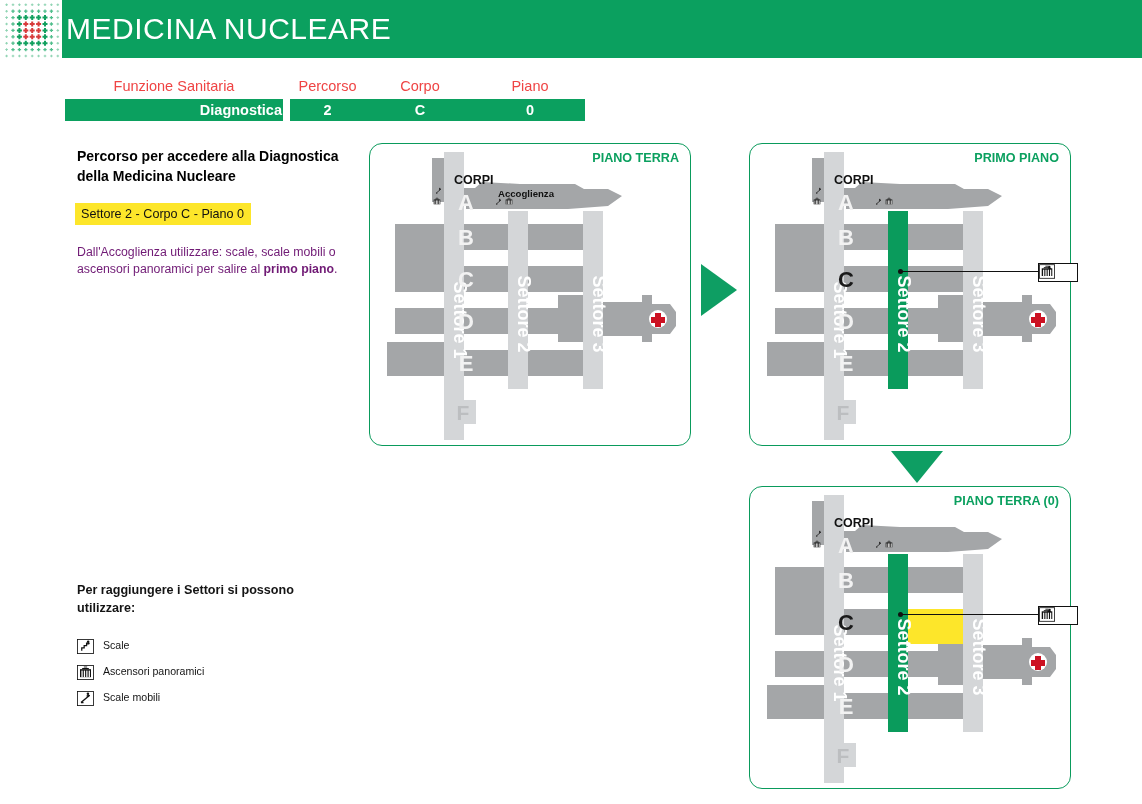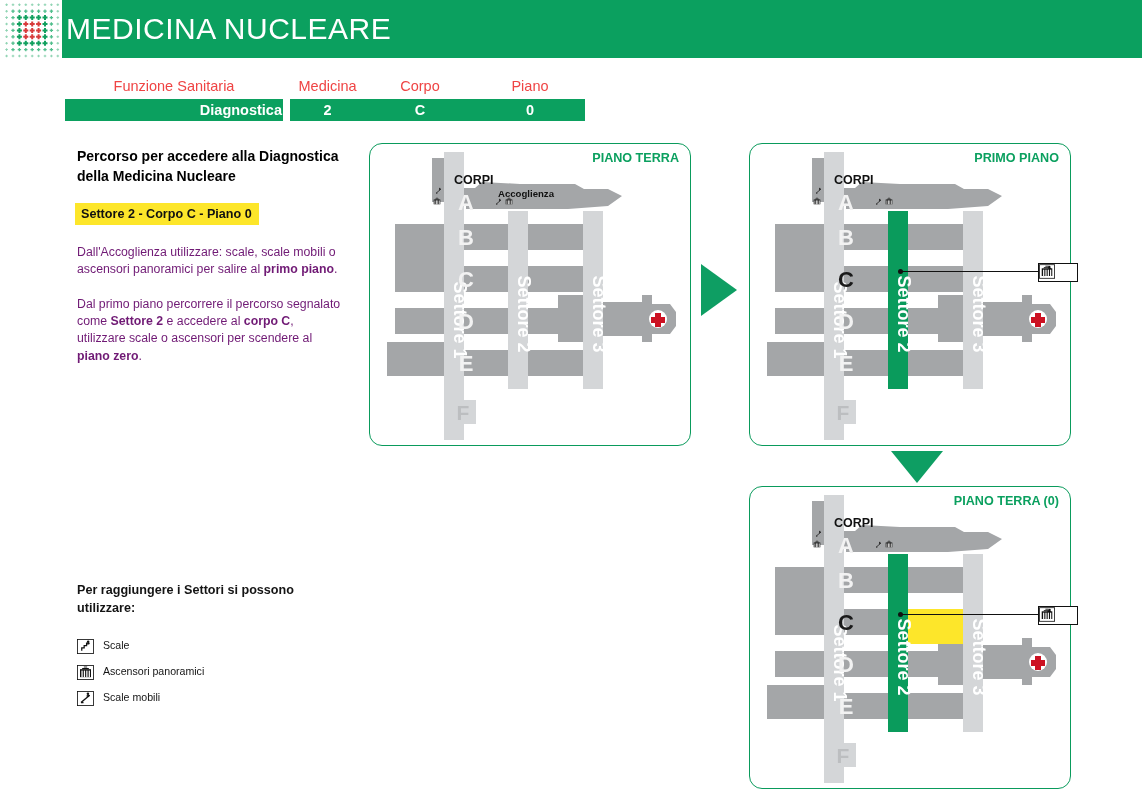--- a/index.html
+++ b/index.html
@@ -38,21 +38,21 @@
   #fs-val  { text-align:right; }
   #gapcol  { width:7px; background:#fff !important; }
 
   
   #left-col { position:absolute; left:77px; top:146px; width:265px; }
   .para { font-size:12.3px; color:#701a75; line-height:1.42; }
   .bold { font-weight:bold; }
   #intro { font-weight:bold; font-size:14px; line-height:1.45; }
   #badge {
     display:inline-block; background:#fde62a; color:#111;
-    font-weight:bold; font-size:12.6px;
+    font-weight:normal; font-size:12.6px;
     padding:4px 7px 4px 6px; margin:16px 0 0 -2px;
   }
   #p1 { margin-top:19px; }
   #p2 { margin-top:17px; }
 
   
   #legend { position:absolute; left:77px; top:581px; width:265px; }
   #legend-title { font-weight:bold; font-size:12.6px; line-height:1.45; color:#141414; }
   .leg-row { display:flex; align-items:flex-start; margin-top:11px; }
   .leg-row:first-of-type { margin-top:21px; }
@@ -172,21 +172,21 @@
 <div id="header-bar">
   <div id="header-title">MEDICINA NUCLEARE</div>
 </div>
 
 <div id="info">
   <table class="tbl">
     <tbody>
         <tr>
       <td class="hdr-cell" id="fs-head">Funzione Sanitaria</td>
       <td id="gapcol"></td>
-      <td class="hdr-cell" style="width:75px">Medicina</td>
+      <td class="hdr-cell" style="width:75px">Percorso</td>
       <td class="hdr-cell" style="width:110px">Corpo</td>
       <td class="hdr-cell" style="width:110px">Piano</td>
     </tr>
     <tr>
       <td class="val-cell" id="fs-val">Diagnostica</td>
       <td id="gapcol"></td>
       <td class="val-cell">2</td>
       <td class="val-cell">C</td>
       <td class="val-cell">0</td>
     </tr>
@@ -195,23 +195,20 @@
 </div>
 
 <div id="left-col">
   <div id="intro">Percorso per accedere alla Diagnostica della Medicina Nucleare</div>
   <div id="badge">Settore 2 - Corpo C - Piano 0</div>
 
   <div class="para" id="p1">
     <span>Dall'Accoglienza utilizzare: scale, scale mobili o ascensori panoramici per salire al </span><span class="bold">primo piano</span><span>.</span>
   </div>
 
-  <div class="para" id="p2">
-    <span>Dal primo piano percorrere il percorso segnalato come </span><span class="bold">Settore 2</span><span> e accedere al </span><span class="bold">corpo C</span><span>, utilizzare scale o ascensori per scendere al </span><span class="bold">piano zero</span><span>.</span>
-  </div>
 </div>
 
 <div id="legend">
   <div id="legend-title">Per raggiungere i Settori si possono utilizzare:</div>
   <div id="legend-rows">
       <div class="leg-row">
         <span class="leg-ico"><svg viewBox="0 0 20 18" width="17" height="15">
             <rect x="0.5" y="0.5" width="19" height="17" fill="#fff" stroke="#111" stroke-width="1"></rect>
             <path d="M5.5 14.2 V10.6 H8.4 V7.8 H11.3 V5.0 H14.6" fill="none" stroke="#111" stroke-width="1.5"></path>
             <circle cx="13.2" cy="3.2" r="1.5" fill="#111"></circle>

